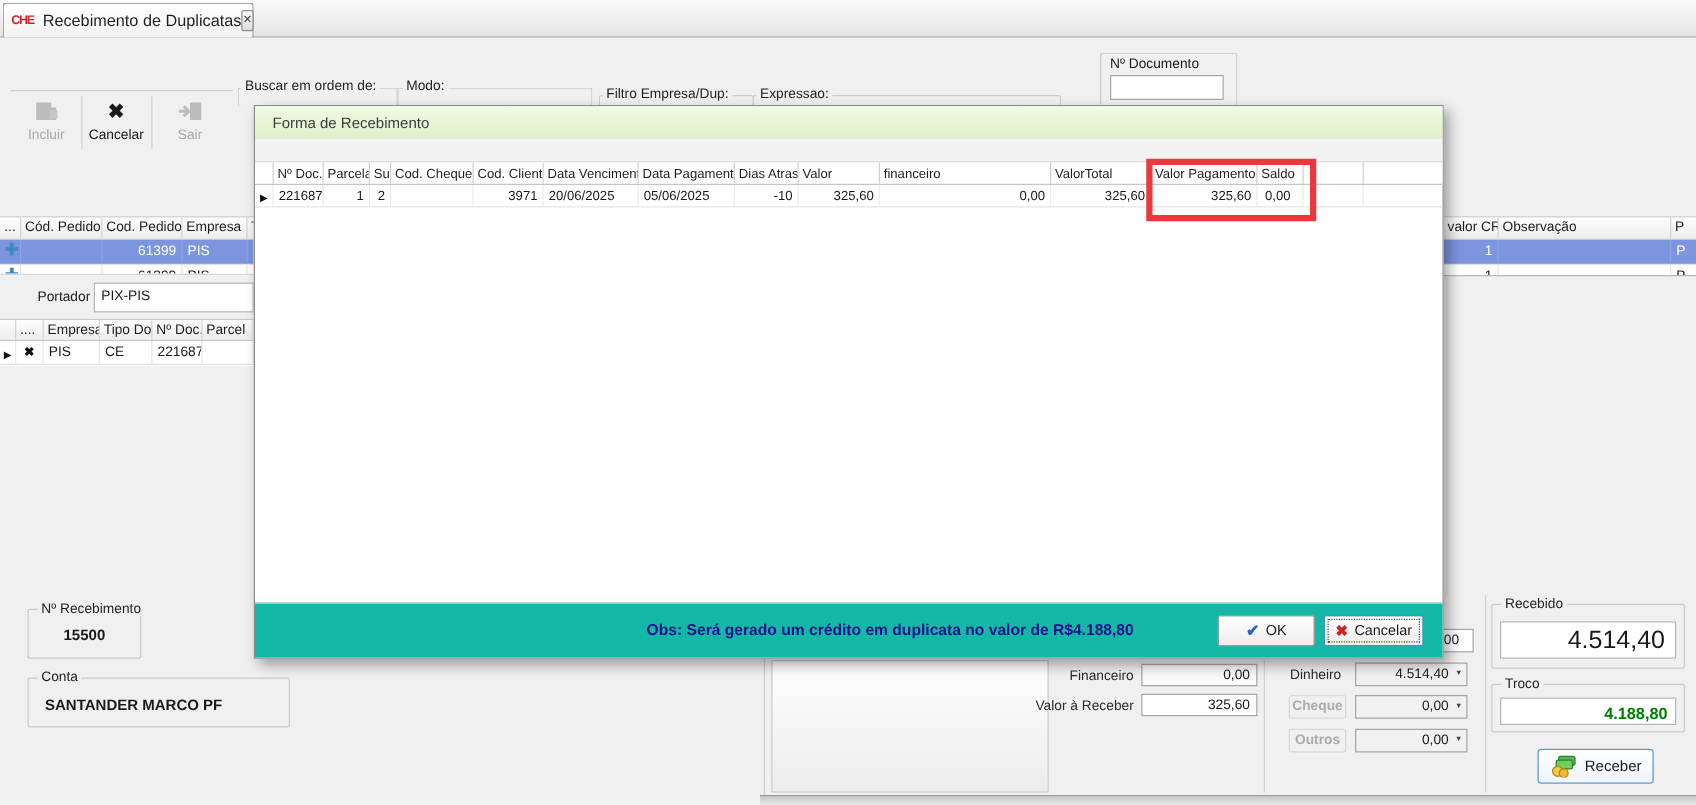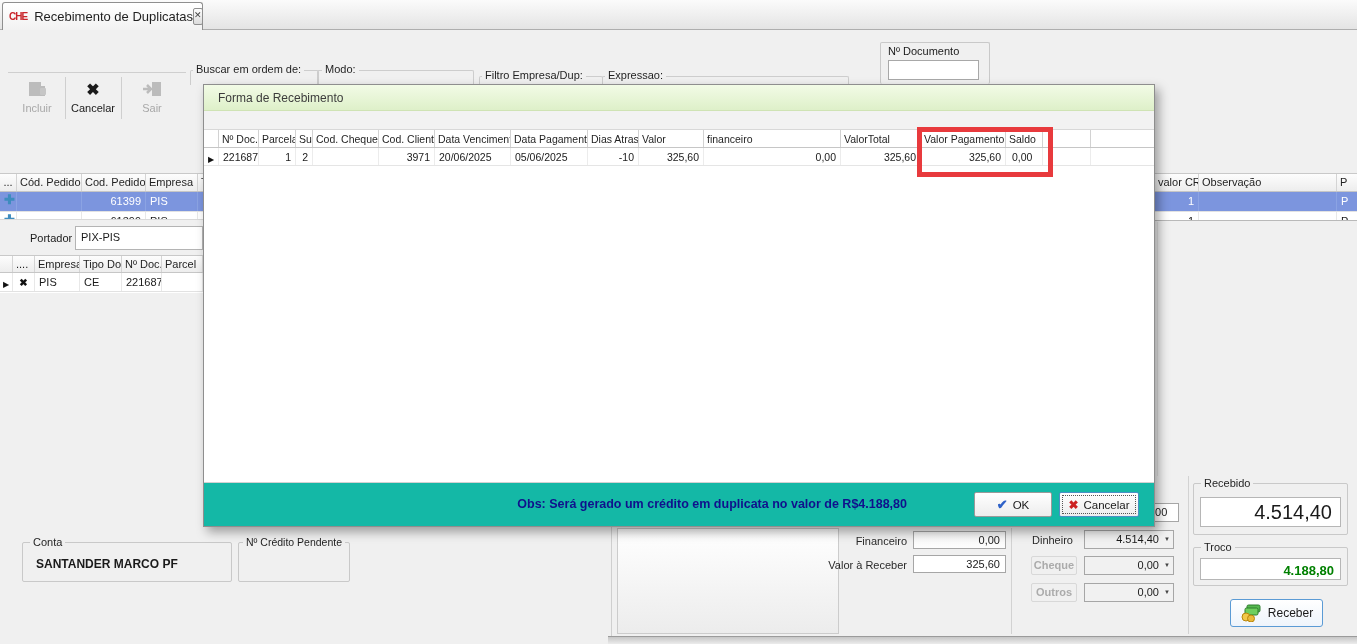--- a/index.html
+++ b/index.html
@@ -179,26 +179,27 @@
     <div class="g-row" style="height:19px;">
       <div class="g-c ac" style="width:13px;padding:4px 0 0;"><span class="marker">▶</span></div>
       <div class="g-c ac" style="width:22px;padding-top:3px;"><span class="x-ico">✖</span></div>
       <div class="g-c" style="width:45px;">PIS</div>
       <div class="g-c" style="width:42px;">CE</div>
       <div class="g-c" style="width:40px;">221687</div>
       <div class="g-c" style="width:41px;"></div>
     </div>
   </div>
 
+  <div class="gbox" style="left:22px;top:487px;width:91px;height:40px;">
+    <span class="glabel">Nº Recebimento</span>
+    <div style="text-align:center;padding-top:13px;font-weight:bold;font-size:12px;">15500</div>
+  </div>
   <div class="gbox" style="left:22px;top:542px;width:210px;height:40px;">
     <span class="glabel">Conta</span>
     <div style="padding:14px 0 0 13px;font-weight:bold;font-size:12px;">SANTANDER MARCO PF</div>
-  </div>
-  <div class="gbox" style="left:238px;top:542px;width:112px;height:40px;">
-    <span class="glabel" style="font-size:10.5px;left:4px;">Nº Crédito Pendente</span>
   </div>
 
   <div class="vline" style="left:611px;top:527px;height:117px;background:#cfcfcf;"></div>
   <div class="wpanel"></div>
   <span class="fldlbl" style="left:797px;top:535px;width:110px;">Financeiro</span>
   <div class="sunken" style="left:913px;top:531px;width:93px;height:18px;">0,00</div>
   <span class="fldlbl" style="left:790px;top:559px;width:117px;">Valor à Receber</span>
   <div class="sunken" style="left:913px;top:555px;width:93px;height:18px;background:#fff;">325,60</div>
   <div class="vline" style="left:1011px;top:528px;height:106px;"></div>
 

